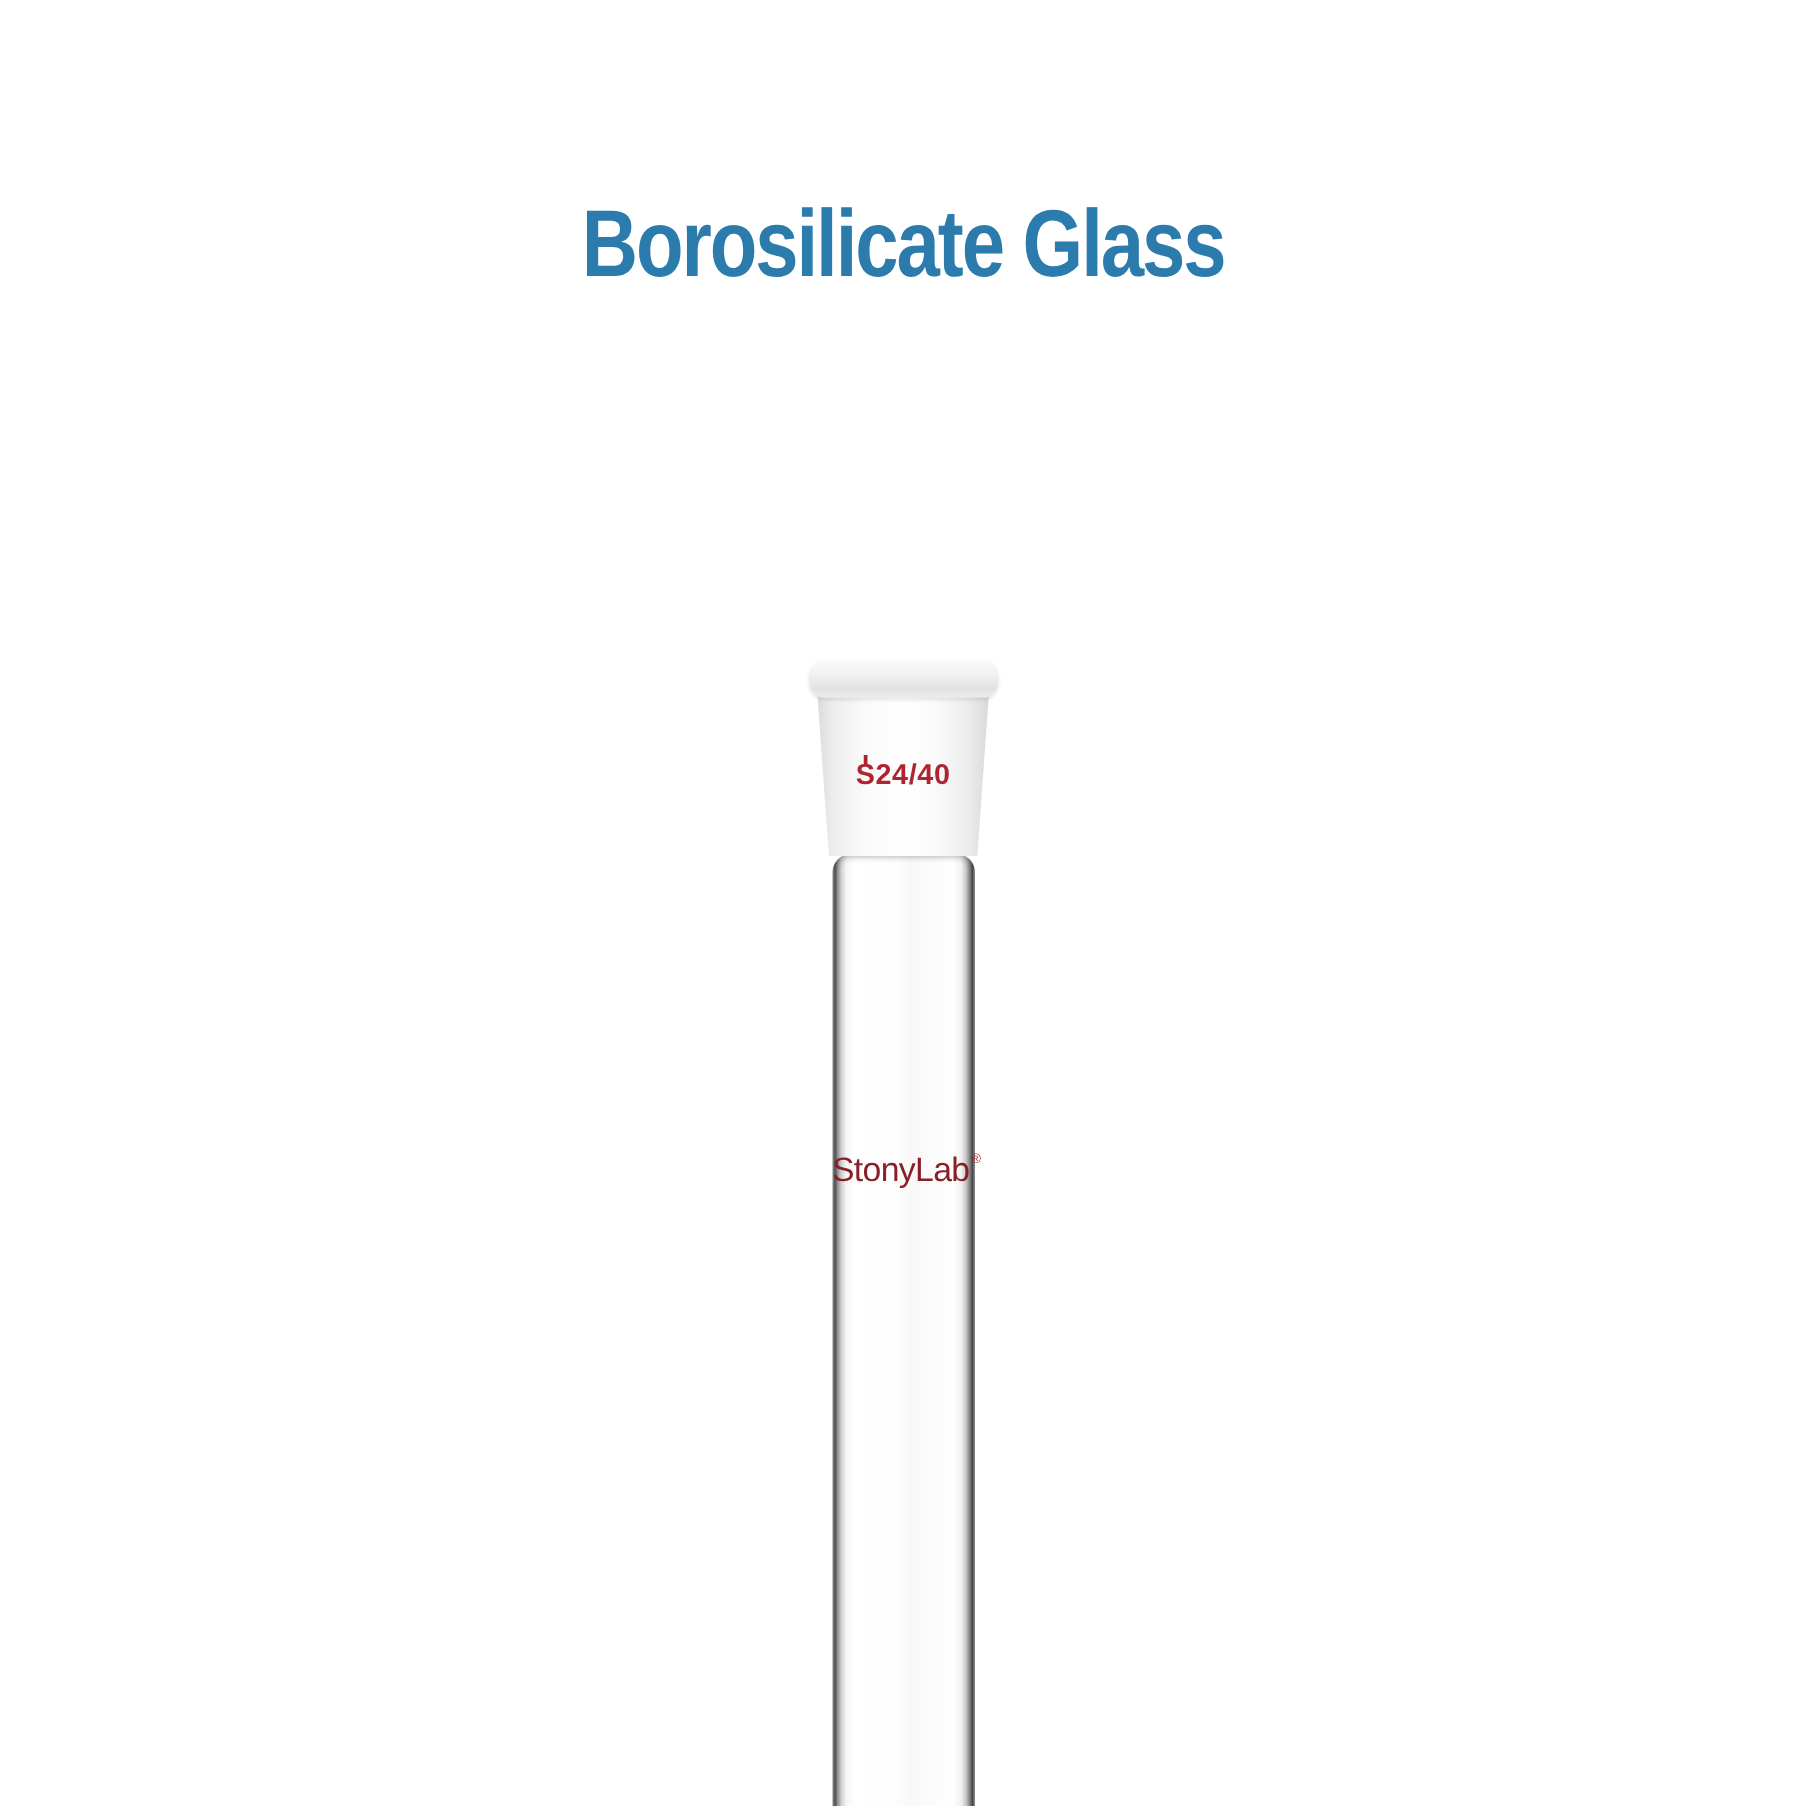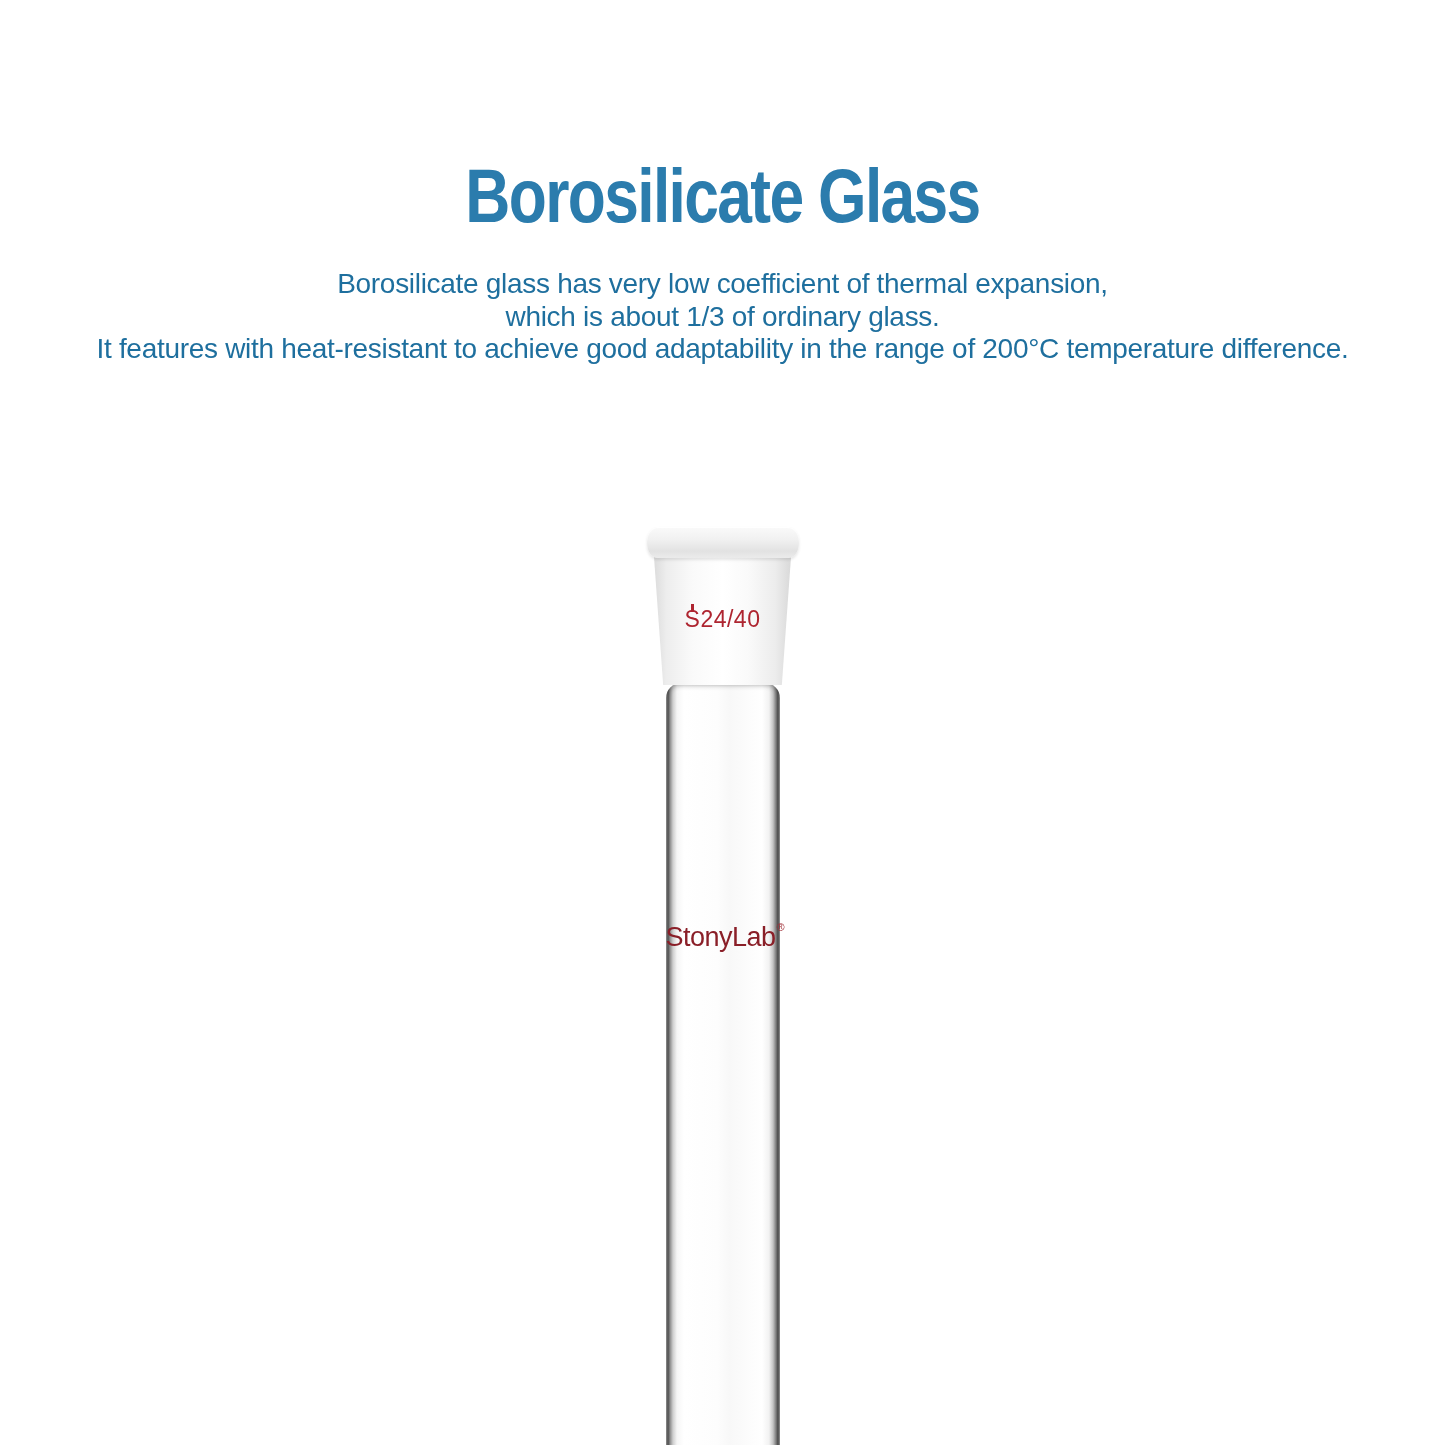--- a/index.html
+++ b/index.html
@@ -67,21 +67,21 @@
       #dcdcdc 0%, #ededed 9%, #fafafa 28%, #ffffff 50%,
       #fafafa 68%, #ececec 88%, #d7d7d7 100%);
     display: flex;
     align-items: center;
     justify-content: center;
     z-index: 2;
   }
   .joint-label {
     color: #ae2530;
     font-size: 23px;
-    font-weight: 400;
+    font-weight: 700;
     letter-spacing: 0.5px;
     margin-top: 4px;
   }
   .st { position: relative; display: inline-block; }
   .st-bar {
     position: absolute;
     left: 50%; top: -2px;
     width: 3px; height: 8px;
     margin-left: -1.5px;
     background: #ae2530;
@@ -119,25 +119,20 @@
     color: #a03038;
   }
 </style>
 </head>
 <body>
 
 <main class="canvas">
 
   <h1 class="title">Borosilicate Glass</h1>
 
-  <section class="desc">
-    <p>Borosilicate glass has very low coefficient of thermal expansion,</p>
-    <p>which is about 1/3 of ordinary glass.</p>
-    <p>It features with heat-resistant to achieve good adaptability in the range of 200°C temperature difference.</p>
-  </section>
 
   <figure class="glass">
 
     <div class="rim"></div>
 
     <div class="cone">
       <span class="joint-label">
         <span class="st"><span class="st-bar"></span><span>S</span></span><span>24/40</span>
       </span>
     </div>

